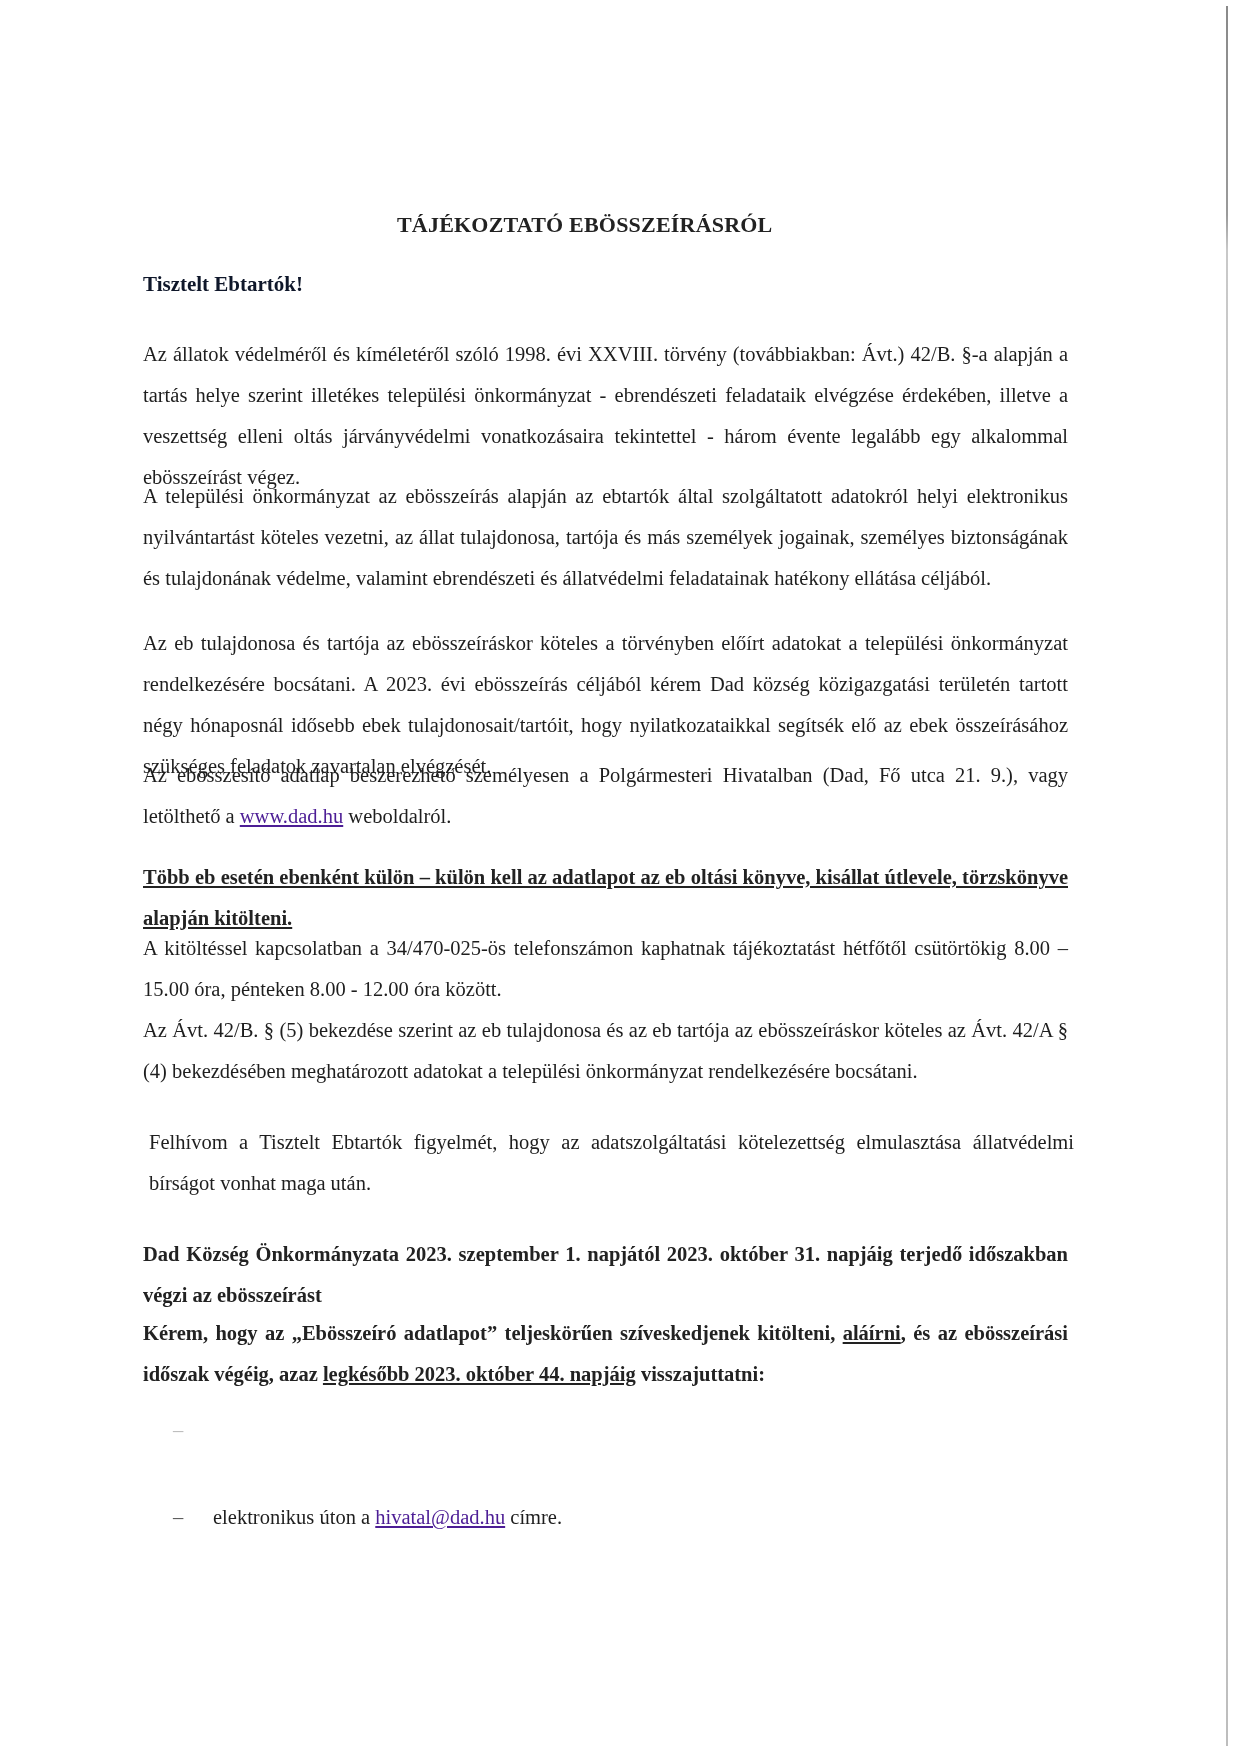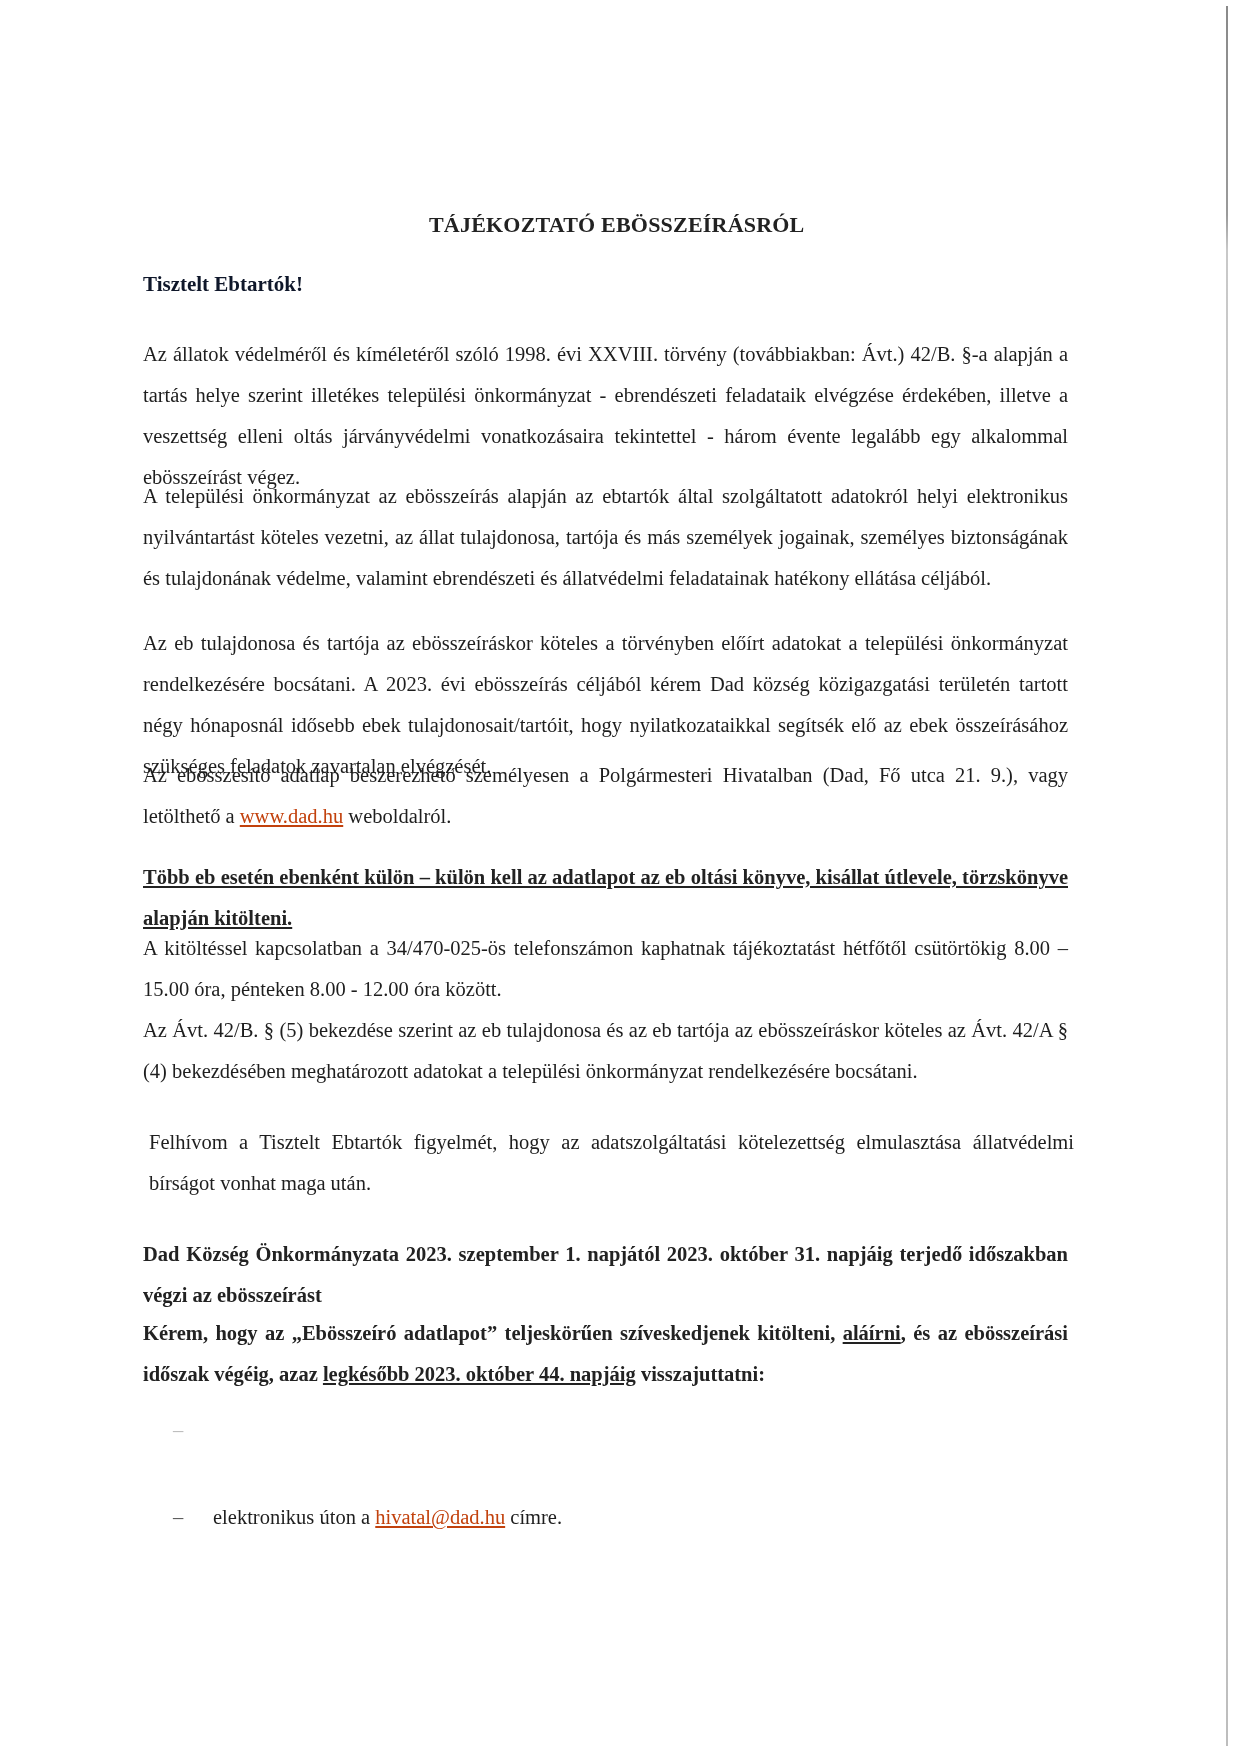--- a/index.html
+++ b/index.html
@@ -31,42 +31,41 @@
     }
     .title {
       position: absolute;
       top: 212px;
       left: 254px;
       font-size: 22px;
       font-weight: bold;
       letter-spacing: 0.2px;
       white-space: nowrap;
       color: #222;
-      margin-left: 32px;
     }
     .salutation {
       position: absolute;
       top: 272px;
       left: 0;
       font-size: 21px;
       font-weight: bold;
       color: #0f172a;
     }
     .para {
       position: absolute;
       left: 0;
       width: 925px;
       font-size: 20.5px;
       line-height: 41px;
       text-align: justify;
       color: #1e1e1e;
     }
     .para.bold { font-weight: bold; color: #222; }
     .u { text-decoration: underline; text-underline-offset: 2px; }
-    .link { text-decoration: underline; text-underline-offset: 2px; color: #c2410c; cursor: pointer; }
+    .link { text-decoration: underline; text-underline-offset: 2px; color: #4c1d95; cursor: pointer; }
     .p1 { top: 334px; }
     .p2 { top: 476px; }
     .p3 { top: 615px; margin-top: 8px; }
     .p4 { top: 755px; }
     .p5 { top: 848px; margin-top: 9px; }
     .p6 { top: 928px; }
     .p7 { top: 1010px; }
     .p8 { top: 1122px; margin-left: 6px; }
     .p9 { top: 1234px; }
     .p10 { top: 1313px; }

